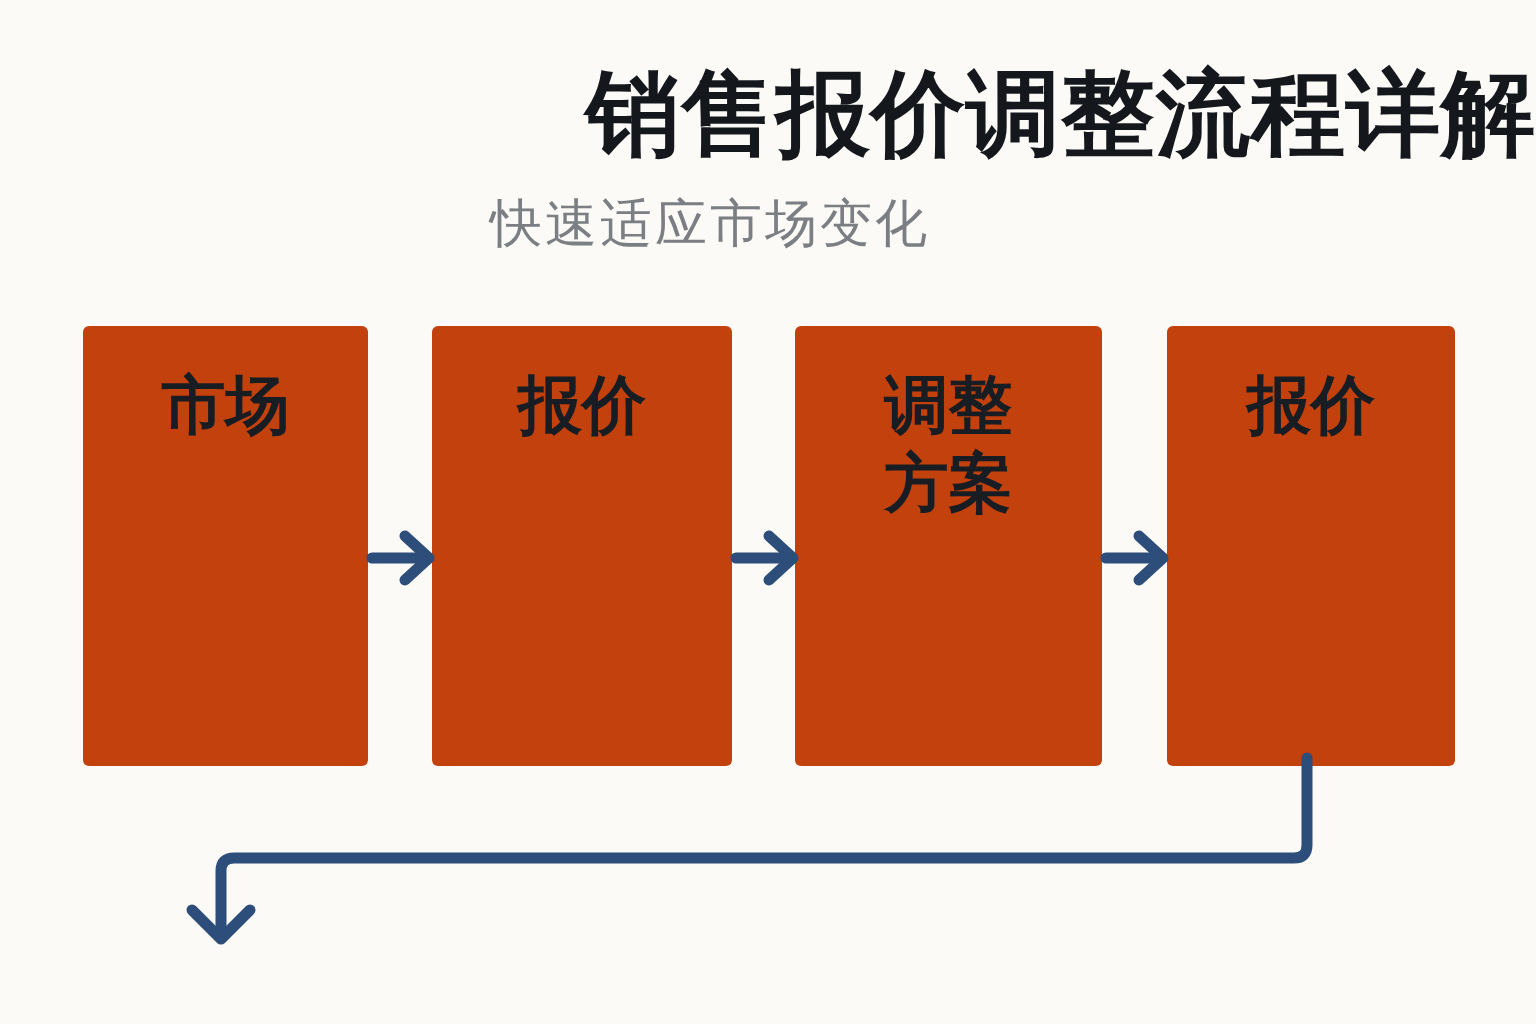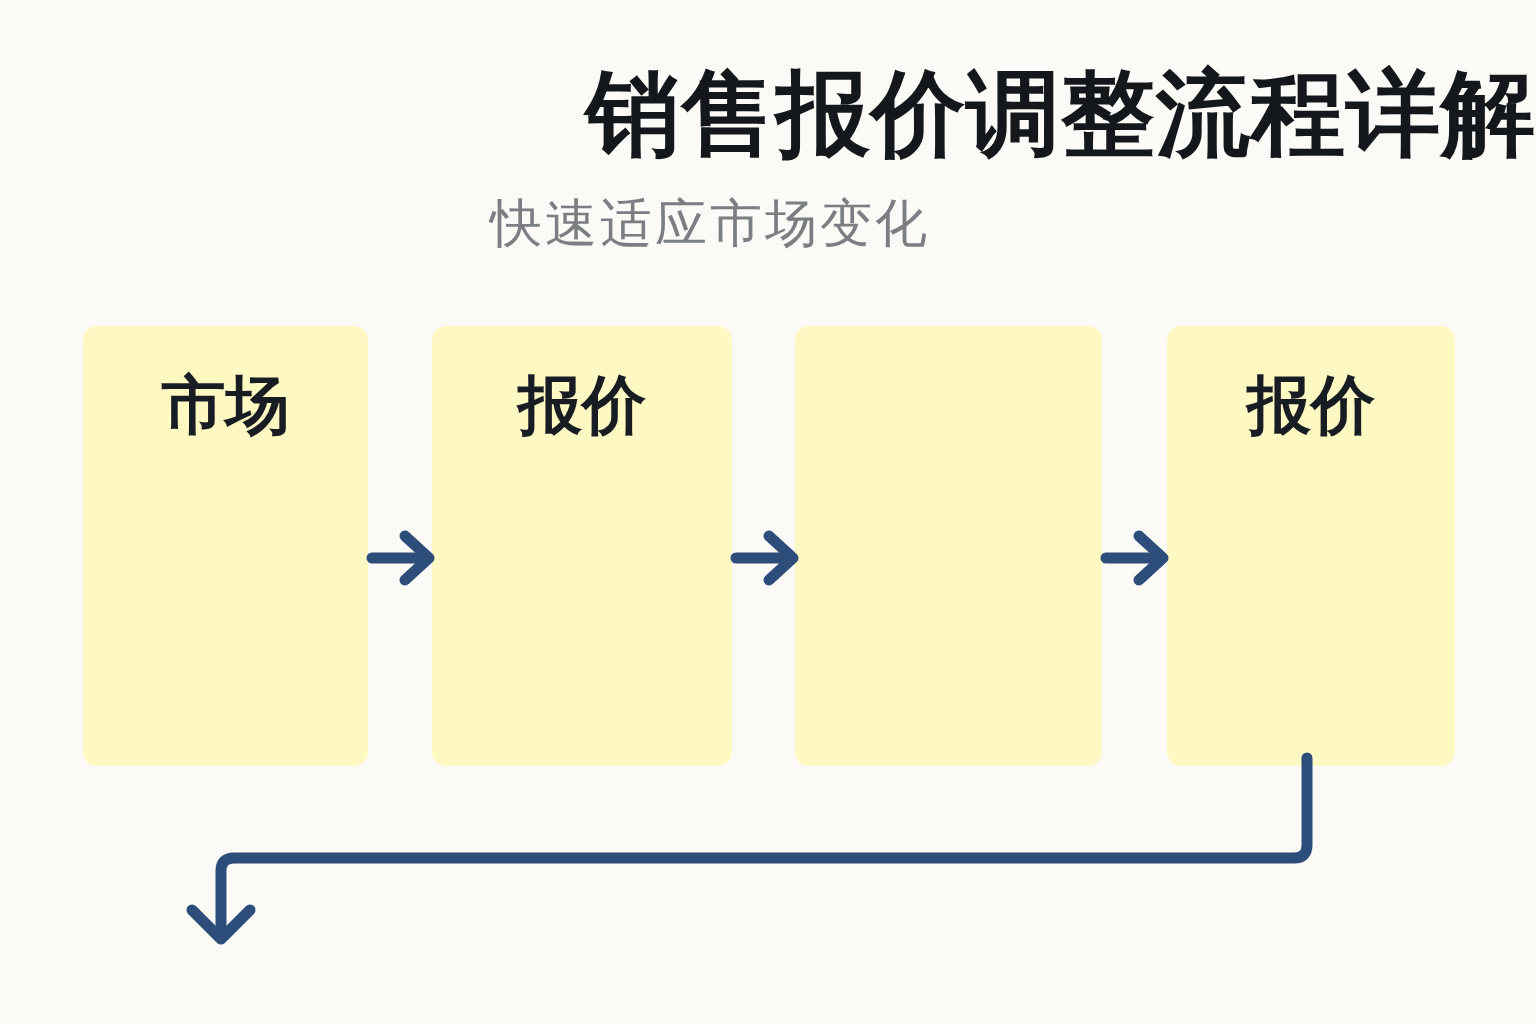--- a/index.html
+++ b/index.html
@@ -47,22 +47,22 @@
     color: #7b7f83;
     letter-spacing: 3px;
     white-space: nowrap;
   }
 
   
   .flow-card {
     position: absolute;
     top: 326px;
     height: 440px;
-    background: #fef9c3;
-    border-radius: 14px;
+    background: #c2410c;
+    border-radius: 6px;
     box-sizing: border-box;
     padding-top: 40px;
   }
   .flow-card-label {
     font-size: 64px;
     line-height: 78px;
     font-weight: 700;
     color: #181d24;
     text-align: center;
     width: 100%;
@@ -114,20 +114,22 @@
   </div>
 
   <div class="flow-card" id="card-1">
     <div class="flow-card-label">
       <span>报价</span>
     </div>
   </div>
 
   <div class="flow-card" id="card-2">
     <div class="flow-card-label">
+      <span>调整</span>
+      <span>方案</span>
     </div>
   </div>
 
   <div class="flow-card" id="card-3">
     <div class="flow-card-label">
       <span>报价</span>
     </div>
   </div>
 
   <svg class="step-arrow" id="arrow-0" viewBox="0 0 76 72">

